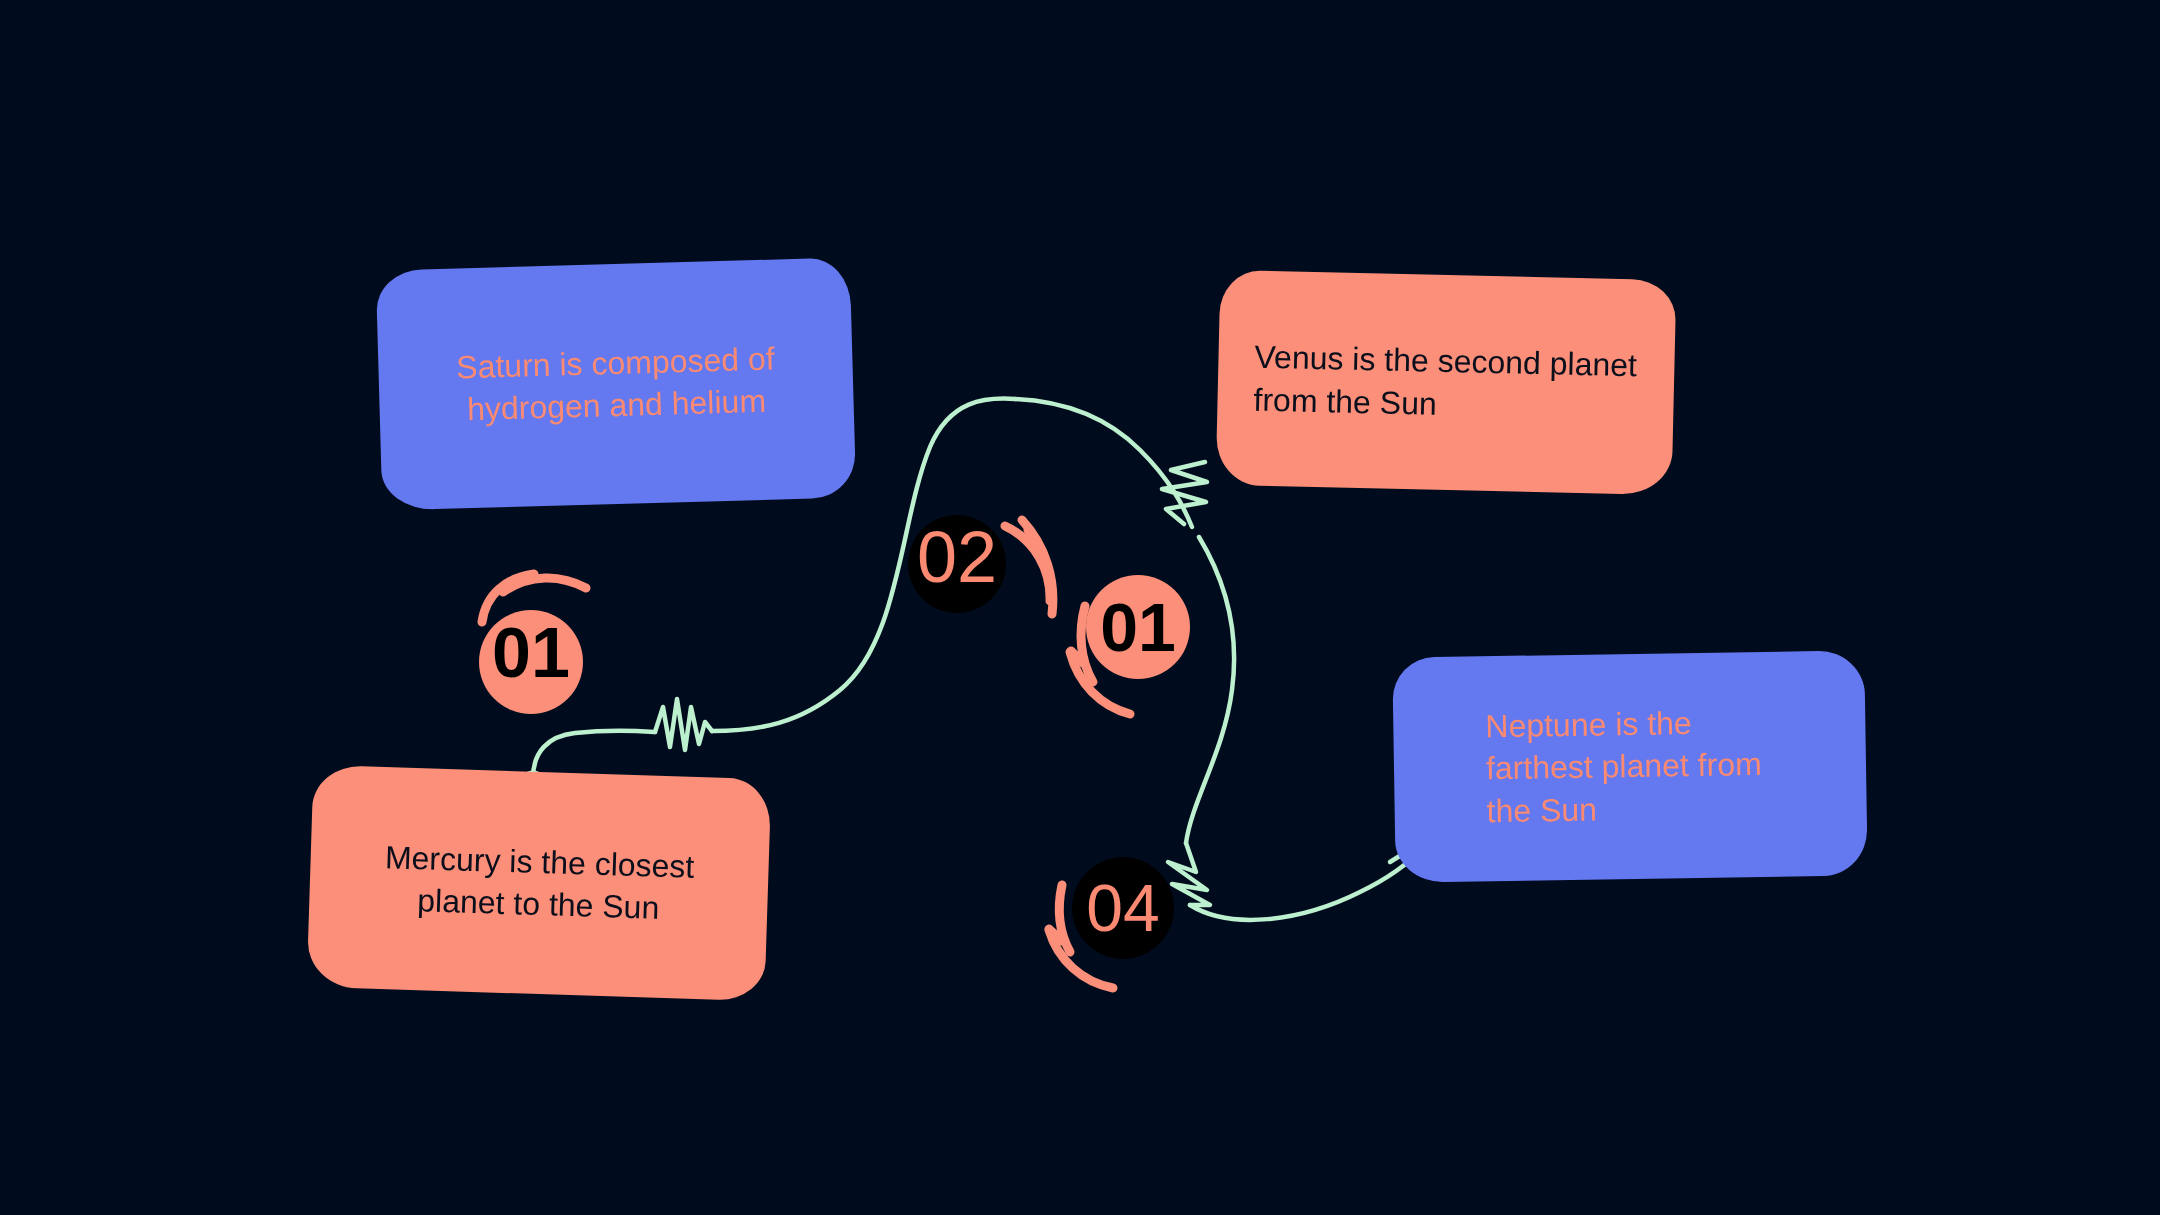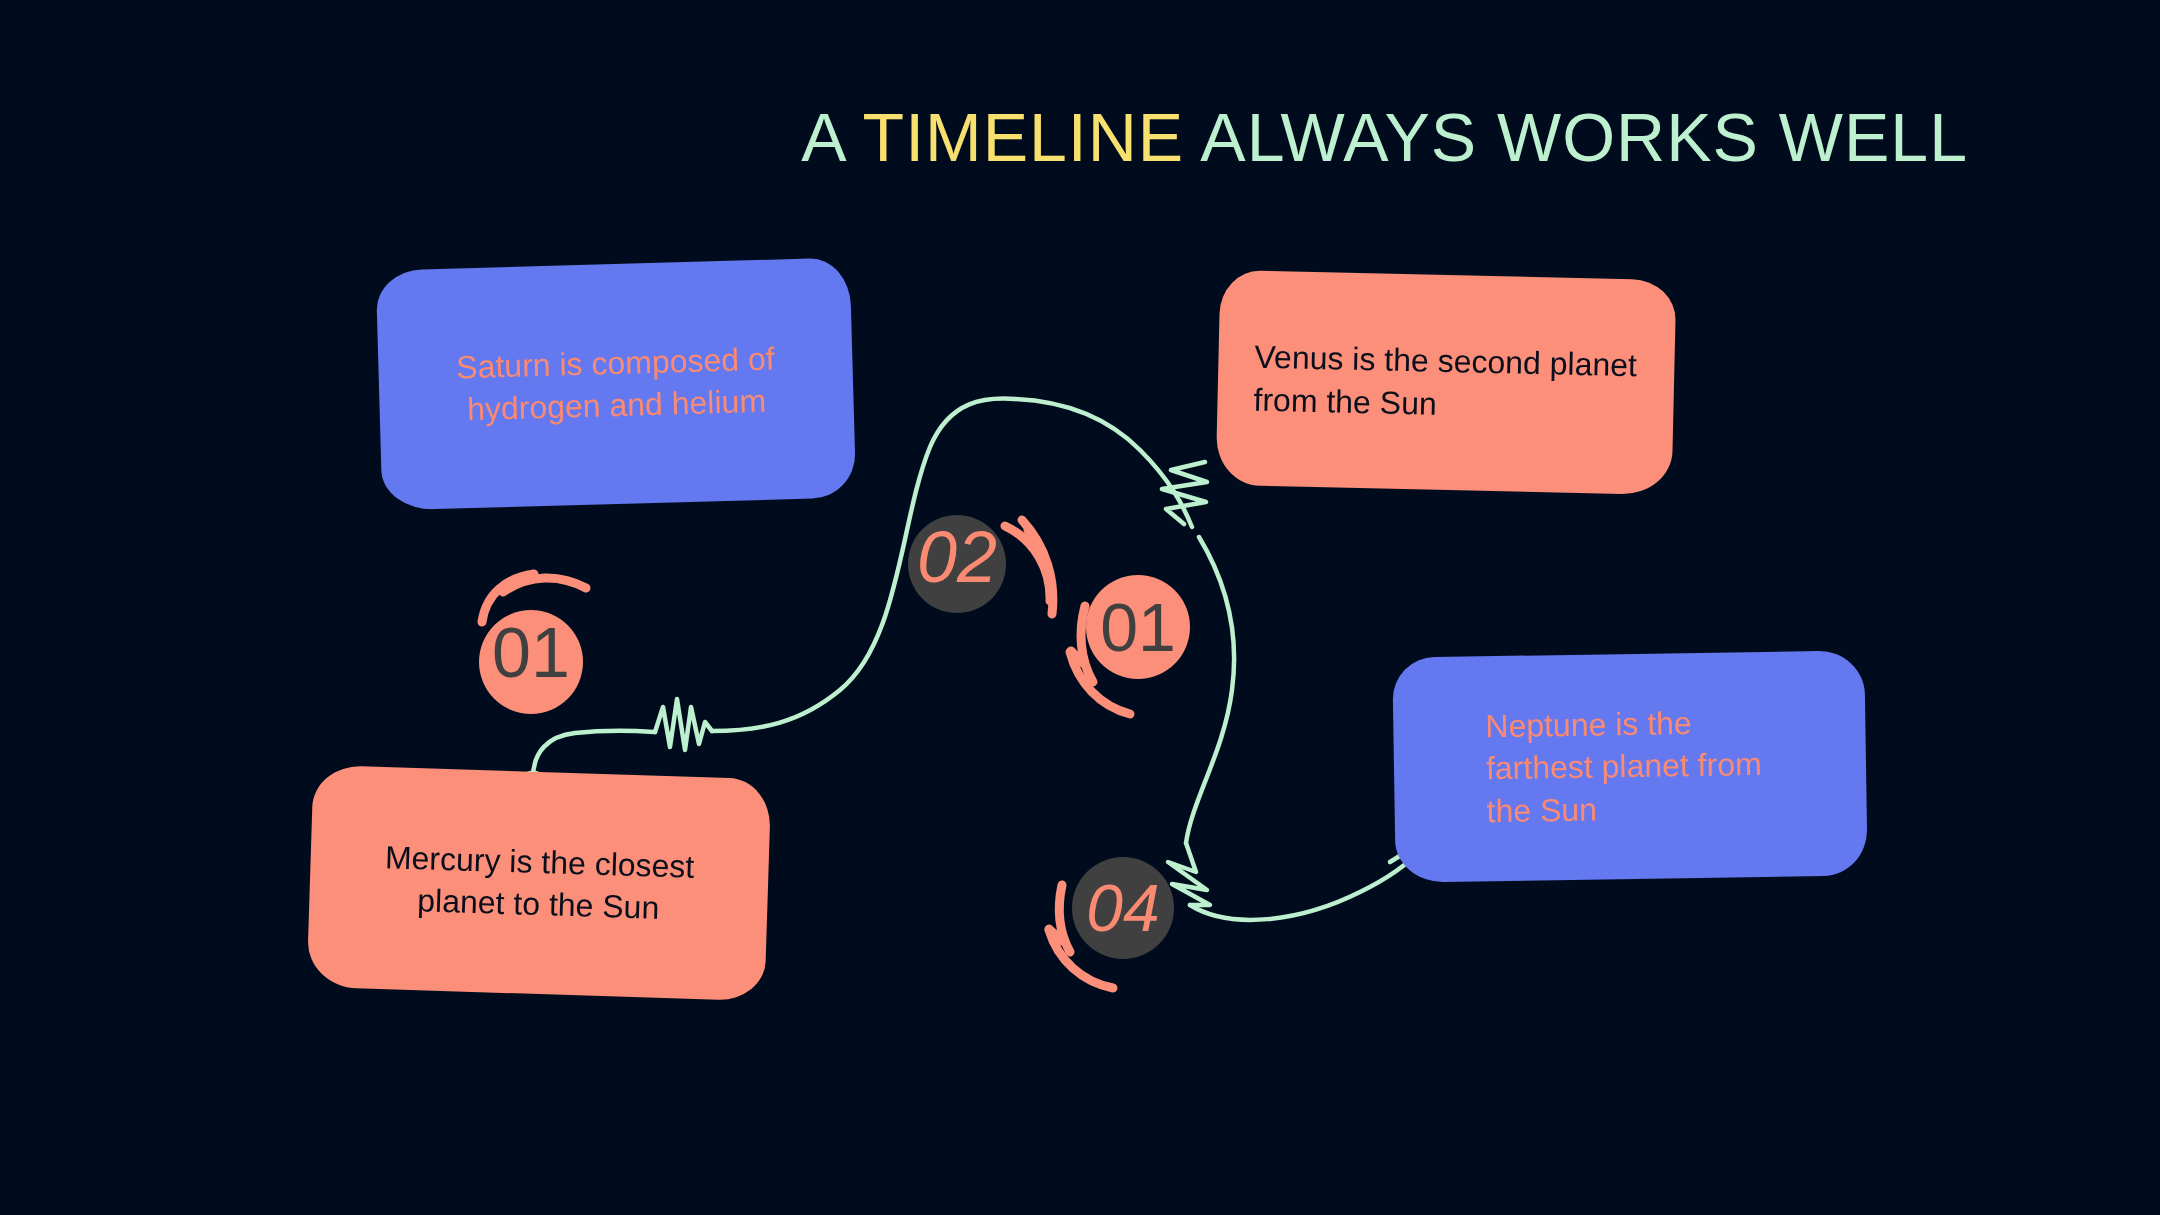--- a/index.html
+++ b/index.html
@@ -91,22 +91,22 @@
     border-radius: 50%;
     display: block;
     text-align: center;
     font-size: 62px;
     line-height: 1.0;
   }
   .step .num {
     display: block;
     width: 100%;
   }
-  .step.peach { background: #fb8f79; color: #404040; }
-  .step.blue  { background: #404040; color: #fb8a72; font-style: italic; }
+  .step.peach { background: #fb8f79; color: #000000; font-weight: bold; }
+  .step.blue  { background: #000000; color: #fb8a72; }
 
   #step-01 {
     left: 479px; top: 610px; width: 104px; height: 104px;
     font-size: 70px;
     padding-top: 8px;
     box-sizing: border-box;
   }
   #step-02 {
     left: 908px; top: 515px; width: 98px; height: 98px;
     font-size: 72px;
@@ -135,23 +135,20 @@
     position: absolute;
     left: 0; top: 0; width: 2160px; height: 1215px;
     pointer-events: none;
   }
 </style>
 </head>
 <body>
 
 <div id="slide">
 
-  <div id="title">
-    <span>A </span><span class="hl">TIMELINE</span><span> ALWAYS WORKS WELL</span>
-  </div>
 
   <svg id="connectors" viewBox="0 0 2160 1215">
     <g fill="none" stroke="#bdf0ce" stroke-width="4.5" stroke-linecap="round" stroke-linejoin="round">
 
       <circle cx="533" cy="784" r="11" stroke-width="5"></circle>
 
       <path d="M 533 778
                C 533 752, 548 736, 575 733
                C 612 729, 640 731, 655 732"></path>
 

